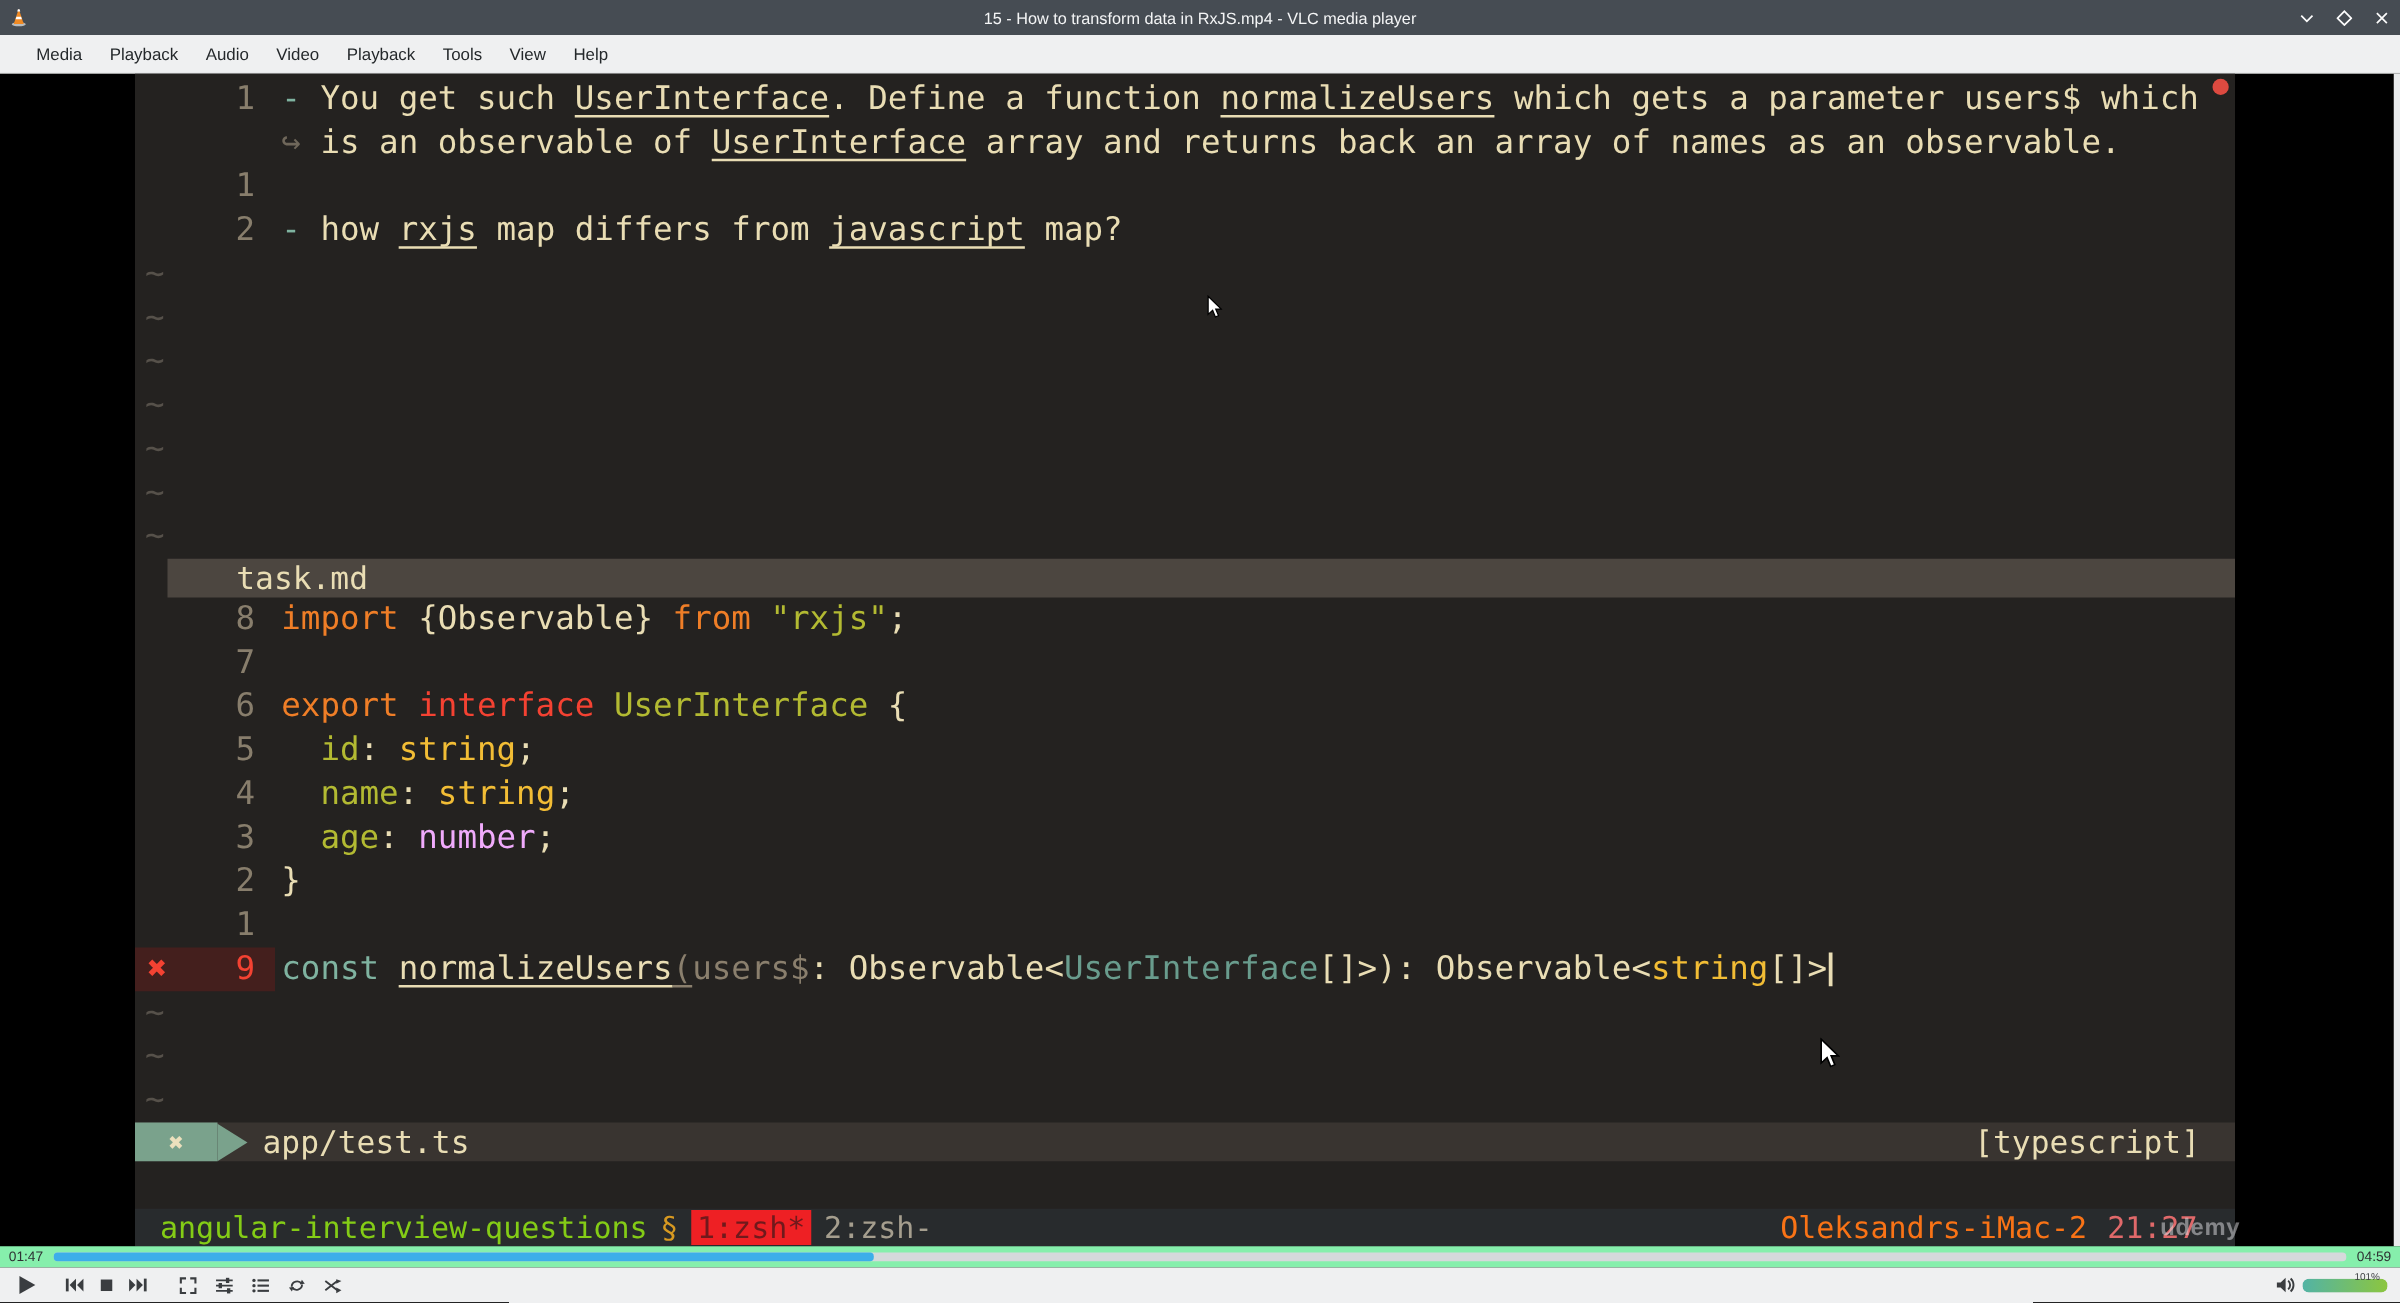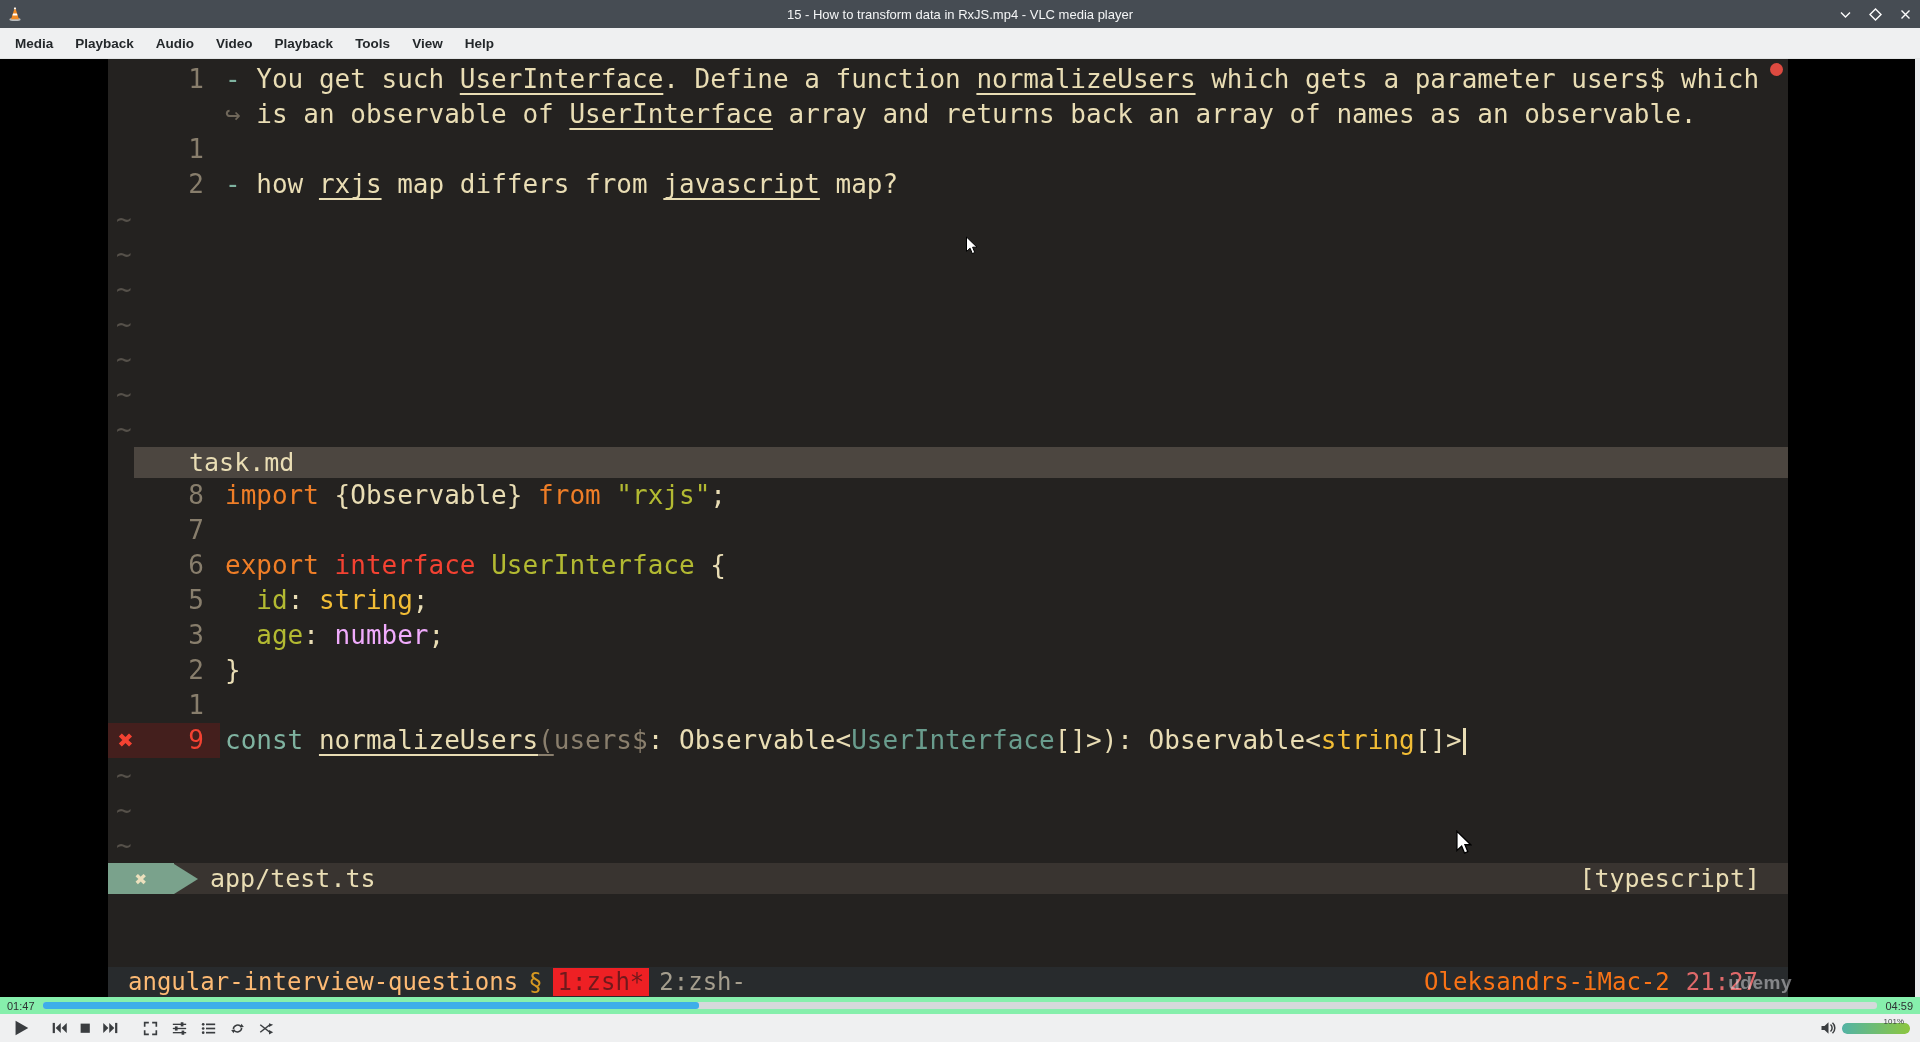--- a/index.html
+++ b/index.html
@@ -7,21 +7,21 @@
   .app { position:relative; width:1920px; height:1042px; overflow:hidden; font-family:"Liberation Sans", sans-serif; background:#000; }
 
   
   .titlebar { position:absolute; top:0; left:0; width:100%; height:28px; background:#464c53; display:flex; align-items:center; }
   .titlebar .vlc-icon { margin-left:7px; }
   .titlebar .title { position:absolute; left:0; right:0; text-align:center; color:#f4f5f6; font-size:13px; }
   .win-controls { position:absolute; right:8px; top:0; height:28px; display:flex; align-items:center; gap:16px; }
   .win-btn { width:14px; height:14px; display:flex; align-items:center; justify-content:center; cursor:default; }
 
   
-  .menubar { position:absolute; top:28px; left:0; width:100%; height:31px; background:#eff0f1; display:flex; align-items:stretch; padding-left:4px; border-bottom:1px solid #e2e4e5;font-weight:bold; }
+  .menubar { position:absolute; top:28px; left:0; width:100%; height:31px; background:#eff0f1; display:flex; align-items:stretch; padding-left:18px; border-bottom:1px solid #e2e4e5; }
   .menu-item { padding:0 11px; line-height:31px; font-size:13.5px; color:#24282b; }
 
   
   .video { position:absolute; top:59px; left:0; width:100%; height:938px; background:#000; }
   .edge-strip { position:absolute; right:0; top:0; bottom:0; width:5px; background:#e9ebec; }
 
   
   .terminal { position:absolute; left:108px; top:0; width:1680px; height:938px; background:#242220; display:flex; flex-direction:column; font-family:"DejaVu Sans Mono", monospace; font-size:26px; }
   .split { }
   .split.top { padding-top:3px; }
@@ -39,21 +39,21 @@
   .test-bar { height:31px; background:#393430; display:flex; align-items:center; color:#e9ddb4; font-size:25px; }
   .pl-seg { width:66px; height:31px; background:#7aa28c; display:flex; align-items:center; justify-content:center; color:#ece0bd; font-size:20px; }
   .pl-arrow { width:0; height:0; border-top:15.5px solid transparent; border-bottom:15.5px solid transparent; border-left:24px solid #7aa28c; }
   .test-file { margin-left:12px; }
   .test-type { margin-left:auto; margin-right:28px; }
 
   .cmdline { height:35px; }
   .vspacer { flex:1; }
 
   .tmux { height:30px; background:#282b2d; display:flex; align-items:center; font-size:24px; position:relative; padding-left:20px; }
-  .tm-session { color:#fdba74; }
+  .tm-session { color:#84cc16; }
   .tm-sep { color:#d79921; margin:0 10px; }
   .tm-win1 { background:#ee2024; color:#70191c; padding:0 5px; }
   .tm-win2 { color:#a59e8e; margin-left:10px; }
   .tm-host { color:#f97316; margin-left:auto; }
   .tm-clock { color:#e0696a; margin-left:16px; margin-right:30px; }
   .watermark { position:absolute; right:-4px; top:5px; color:rgba(225,225,230,0.5); font-family:"Liberation Sans", sans-serif; font-size:19px; font-weight:bold; letter-spacing:0.5px; }
 
   .rec-dot { position:absolute; right:5px; top:4px; width:13px; height:13px; border-radius:50%; background:#dd4a40; }
 
   .mouse { position:absolute; }
@@ -134,20 +134,21 @@
           <div class="row tilde">~</div>
         </div>
       <div class="task-bar">
         <span>task.md</span>
       </div>
       <div class="split" id="bottom-split">
           <div class="row"><span class="gutter">8</span><span class="code"><span style="color: rgb(239, 126, 39);">import</span><span style="color: rgb(233, 221, 180);"> {Observable} </span><span style="color: rgb(239, 126, 39);">from</span><span style="color: rgb(233, 221, 180);"> </span><span style="color: rgb(179, 186, 50);">"rxjs"</span><span style="color: rgb(233, 221, 180);">;</span></span></div>
           <div class="row"><span class="gutter">7</span><span class="code"></span></div>
           <div class="row"><span class="gutter">6</span><span class="code"><span style="color: rgb(239, 126, 39);">export</span><span style="color: rgb(233, 221, 180);"> </span><span style="color: rgb(244, 66, 50);">interface</span><span style="color: rgb(233, 221, 180);"> </span><span style="color: rgb(179, 186, 50);">UserInterface</span><span style="color: rgb(233, 221, 180);"> {</span></span></div>
           <div class="row"><span class="gutter">5</span><span class="code"><span style="color: rgb(233, 221, 180);">  </span><span style="color: rgb(179, 186, 50);">id</span><span style="color: rgb(233, 221, 180);">: </span><span style="color: rgb(242, 189, 53);">string</span><span style="color: rgb(233, 221, 180);">;</span></span></div>
+          <div class="row"><span class="gutter">4</span><span class="code"><span style="color: rgb(233, 221, 180);">  </span><span style="color: rgb(179, 186, 50);">name</span><span style="color: rgb(233, 221, 180);">: </span><span style="color: rgb(242, 189, 53);">string</span><span style="color: rgb(233, 221, 180);">;</span></span></div>
           <div class="row"><span class="gutter">3</span><span class="code"><span style="color: rgb(233, 221, 180);">  </span><span style="color: rgb(179, 186, 50);">age</span><span style="color: rgb(233, 221, 180);">: </span><span style="color: #f0abfc;">number</span><span style="color: rgb(233, 221, 180);">;</span></span></div>
           <div class="row"><span class="gutter">2</span><span class="code"><span style="color: rgb(233, 221, 180);">}</span></span></div>
           <div class="row"><span class="gutter">1</span><span class="code"></span></div>
           <div class="row"><span class="gutter err">9</span><span class="sign">✖</span><span class="code"><span style="color: rgb(127, 179, 160);">const</span><span style="color: rgb(233, 221, 180);"> </span><span class="u" style="color: rgb(233, 221, 180);">normalizeUsers</span><span class="u" style="color: rgb(138, 127, 109);">(</span><span style="color: rgb(138, 127, 109);">users$</span><span style="color: rgb(233, 221, 180);">: </span><span style="color: rgb(233, 221, 180);">Observable&lt;</span><span style="color: rgb(105, 156, 141);">UserInterface</span><span style="color: rgb(233, 221, 180);">[]&gt;): </span><span style="color: rgb(233, 221, 180);">Observable&lt;</span><span style="color: rgb(242, 189, 53);">string</span><span style="color: rgb(233, 221, 180);">[]&gt;</span></span><span class="beam"></span></div>
           <div class="row tilde">~</div>
           <div class="row tilde">~</div>
           <div class="row tilde">~</div>
         </div>
       <div class="test-bar">
         <div class="pl-seg">

